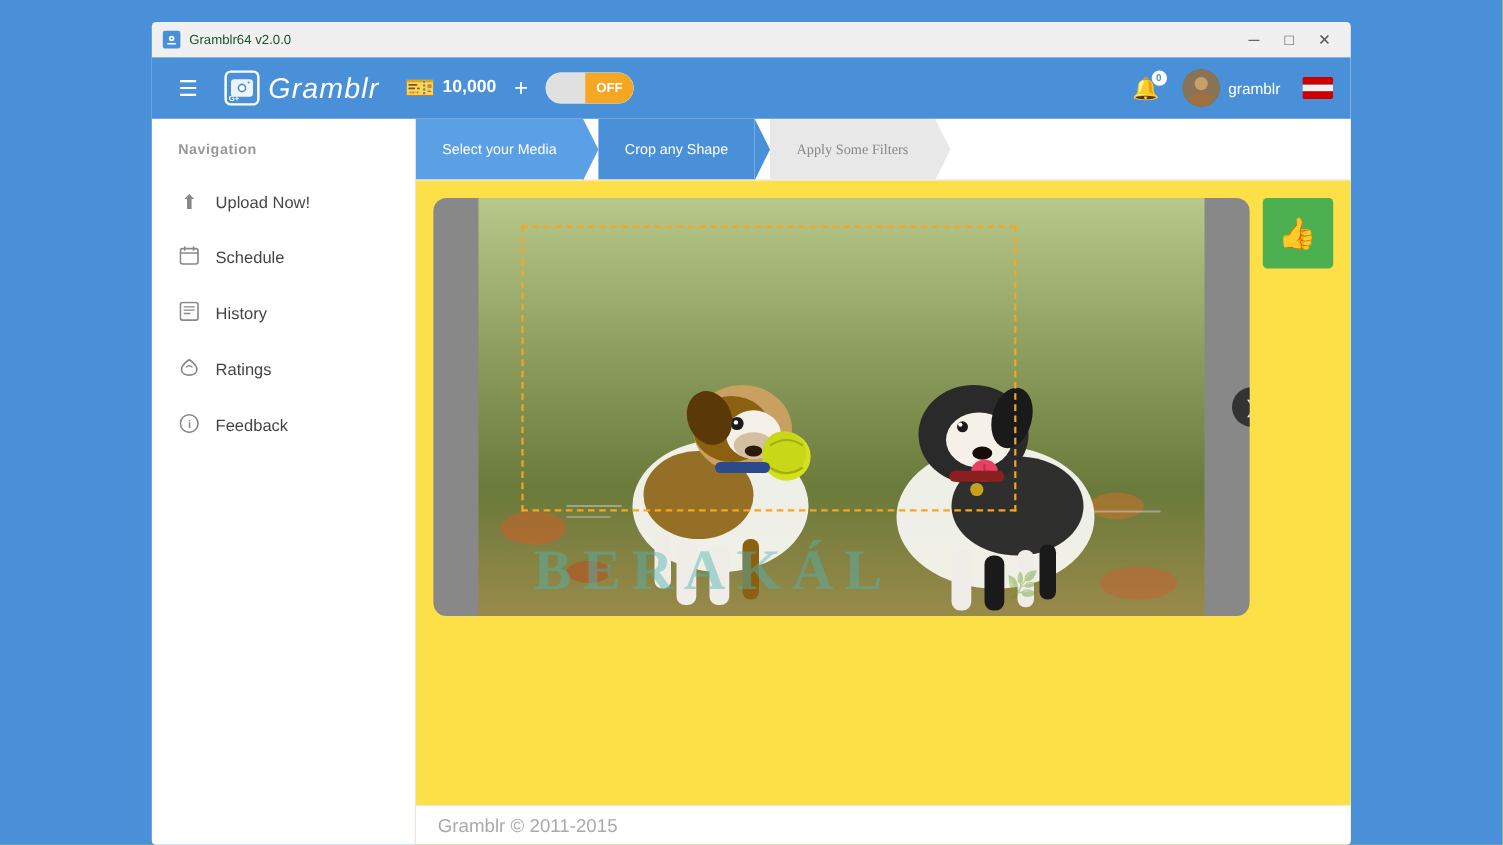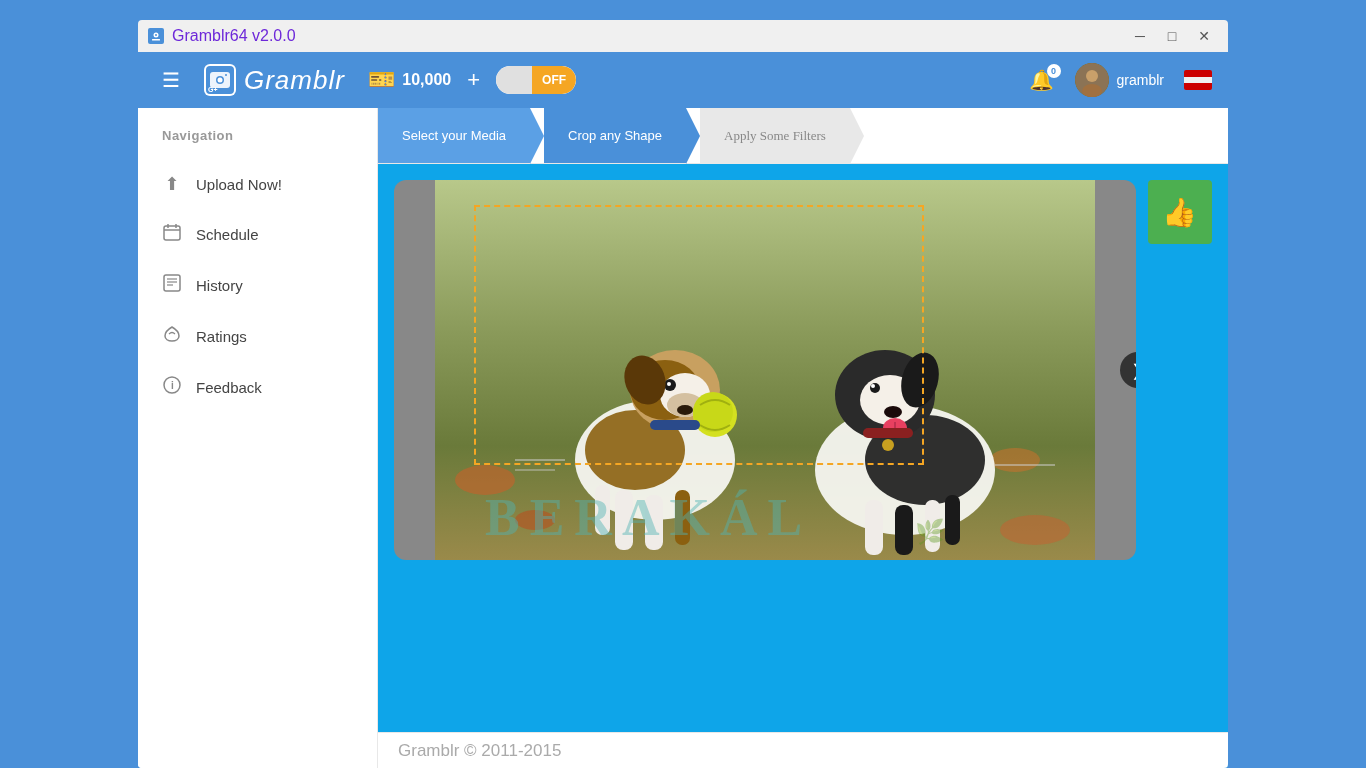--- a/index.html
+++ b/index.html
@@ -44,22 +44,22 @@
       background: #4a90d9;
       border-radius: 2px;
       display: flex;
       align-items: center;
       justify-content: center;
       font-size: 10px;
       color: white;
     }
 
     .title-bar-title {
-      font-size: 16px;
-      color: #6d28d9;
+      font-size: 12px;
+      color: #14532d;
     }
 
     .title-bar-controls {
       display: flex;
       gap: 4px;
     }
 
     .title-btn {
       width: 28px;
       height: 20px;
@@ -301,21 +301,21 @@
       color: #888;
       width: 20px;
       text-align: center;
     }
 
     
     .content-area {
       flex: 1;
       display: flex;
       flex-direction: column;
-      background: #0ea5e9;
+      background: #fde047;
       overflow: hidden;
     }
 
     
     .step-nav {
       background: white;
       display: flex;
       align-items: stretch;
       height: 56px;
       flex-shrink: 0;

